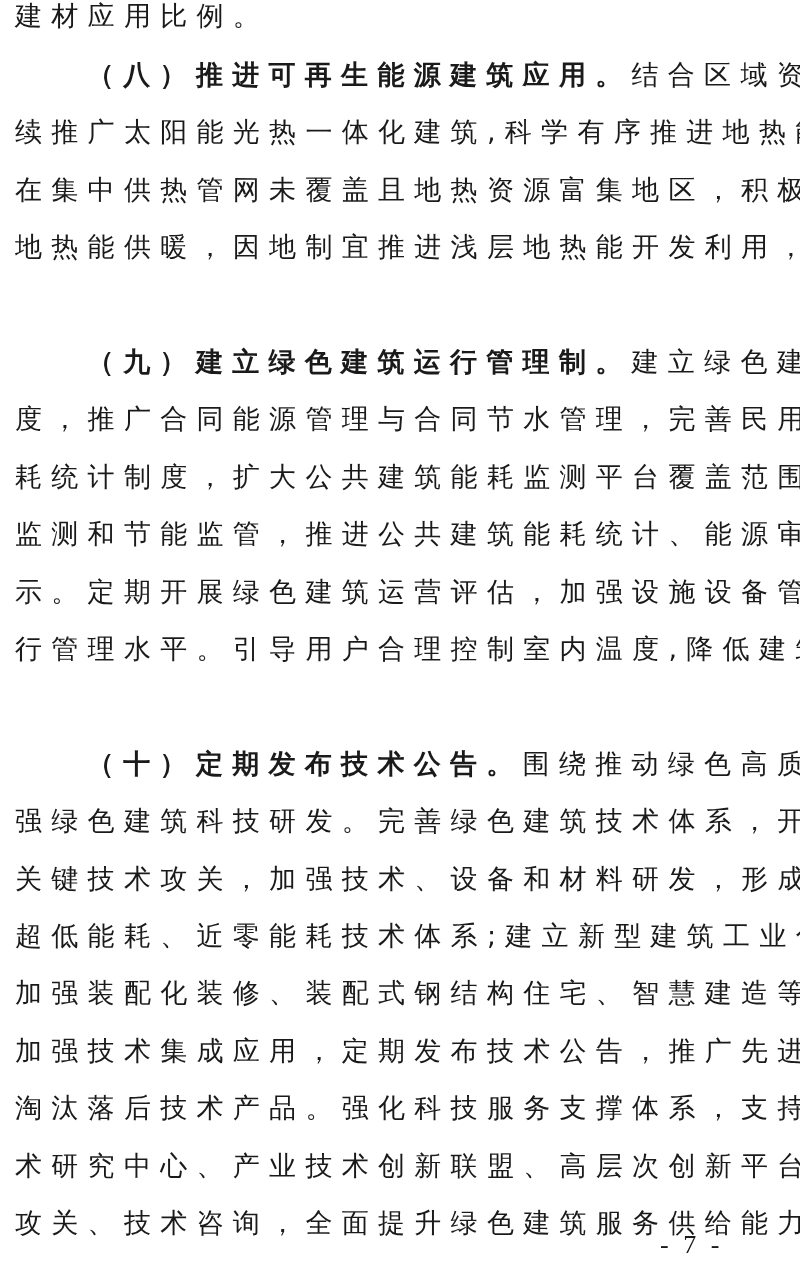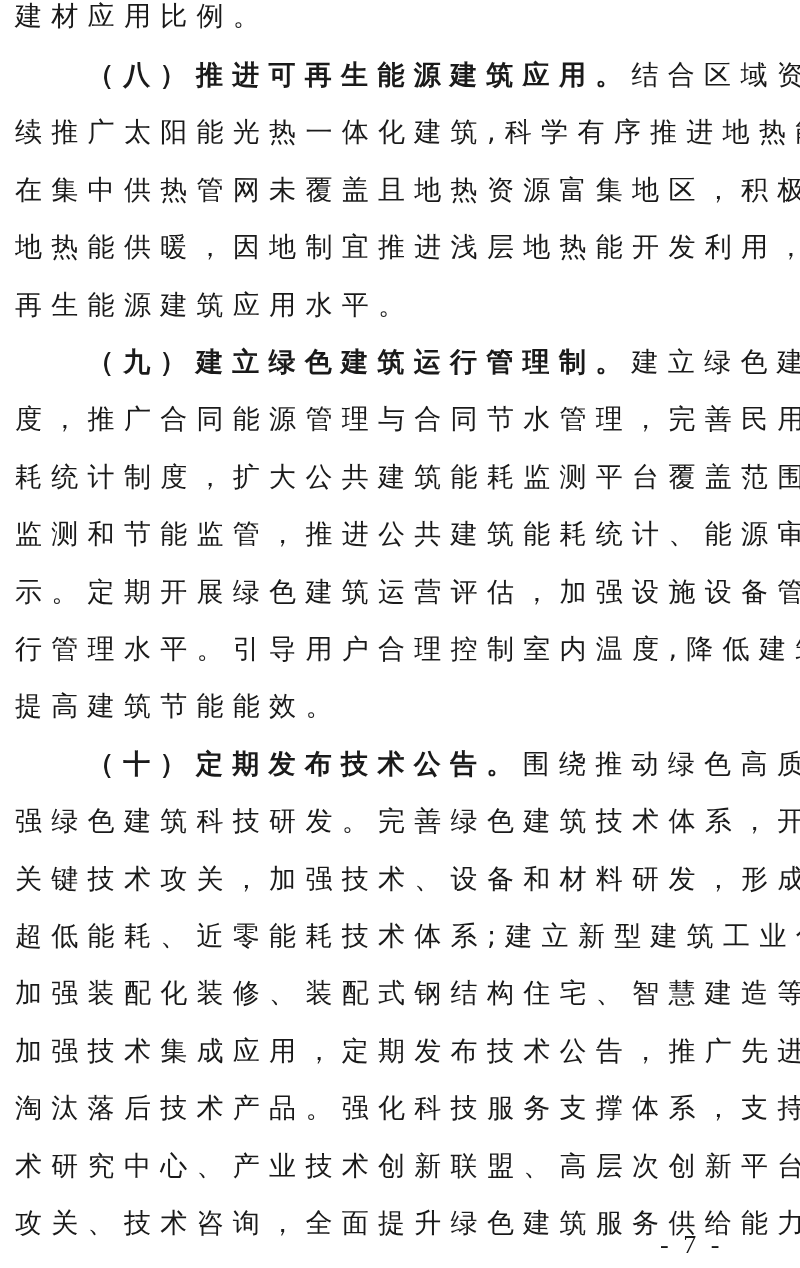--- a/index.html
+++ b/index.html
@@ -32,29 +32,27 @@
 </head>
 <body>
 
 <div class="page">
   <div class="line" style="top:-2px"><span>建材应用比例。</span></div>
 
   <div class="line indent" style="top:57px"><span class="heading">（八）推进可再生能源建筑应用。</span><span>结合区域资源条件，持</span></div>
   <div class="line" style="top:114px"><span>续推广太阳能光热一体化建筑,科学有序推进地热能开发利用。</span></div>
   <div class="line" style="top:172px"><span>在集中供热管网未覆盖且地热资源富集地区，积极推广中深层</span></div>
   <div class="line" style="top:229px"><span>地热能供暖，因地制宜推进浅层地热能开发利用，逐步提高可</span></div>
-  <div class="line" style="top:287px"><span>再生能源建筑应用水平。</span></div>
 
   <div class="line indent" style="top:344px"><span class="heading">（九）建立绿色建筑运行管理制。</span><span>建立绿色建筑运行管理制</span></div>
   <div class="line" style="top:401px"><span>度，推广合同能源管理与合同节水管理，完善民用建筑能源消</span></div>
   <div class="line" style="top:459px"><span>耗统计制度，扩大公共建筑能耗监测平台覆盖范围，开展能耗</span></div>
   <div class="line" style="top:516px"><span>监测和节能监管，推进公共建筑能耗统计、能源审计及能效公</span></div>
   <div class="line" style="top:574px"><span>示。定期开展绿色建筑运营评估，加强设施设备管理，提升运</span></div>
   <div class="line" style="top:631px"><span>行管理水平。引导用户合理控制室内温度,降低建筑运行能耗,</span></div>
-  <div class="line" style="top:688px"><span>提高建筑节能能效。</span></div>
 
   <div class="line indent" style="top:746px"><span class="heading">（十）定期发布技术公告。</span><span>围绕推动绿色高质量发展，加</span></div>
   <div class="line" style="top:803px"><span>强绿色建筑科技研发。完善绿色建筑技术体系，开展绿色建筑</span></div>
   <div class="line" style="top:861px"><span>关键技术攻关，加强技术、设备和材料研发，形成适宜本区域</span></div>
   <div class="line" style="top:918px"><span>超低能耗、近零能耗技术体系;建立新型建筑工业化技术体系,</span></div>
   <div class="line" style="top:975px"><span>加强装配化装修、装配式钢结构住宅、智慧建造等技术研究;</span></div>
   <div class="line" style="top:1033px"><span>加强技术集成应用，定期发布技术公告，推广先进适用技术，</span></div>
   <div class="line" style="top:1090px"><span>淘汰落后技术产品。强化科技服务支撑体系，支持建立工程技</span></div>
   <div class="line" style="top:1148px"><span>术研究中心、产业技术创新联盟、高层次创新平台等开展联合</span></div>
   <div class="line" style="top:1205px"><span>攻关、技术咨询，全面提升绿色建筑服务供给能力。支持星级</span></div>

